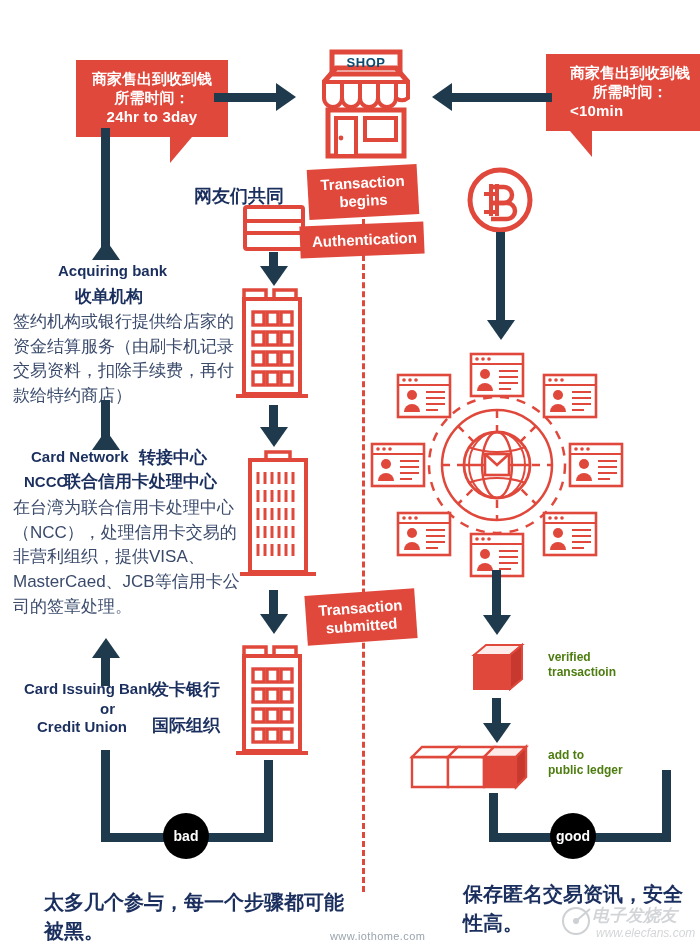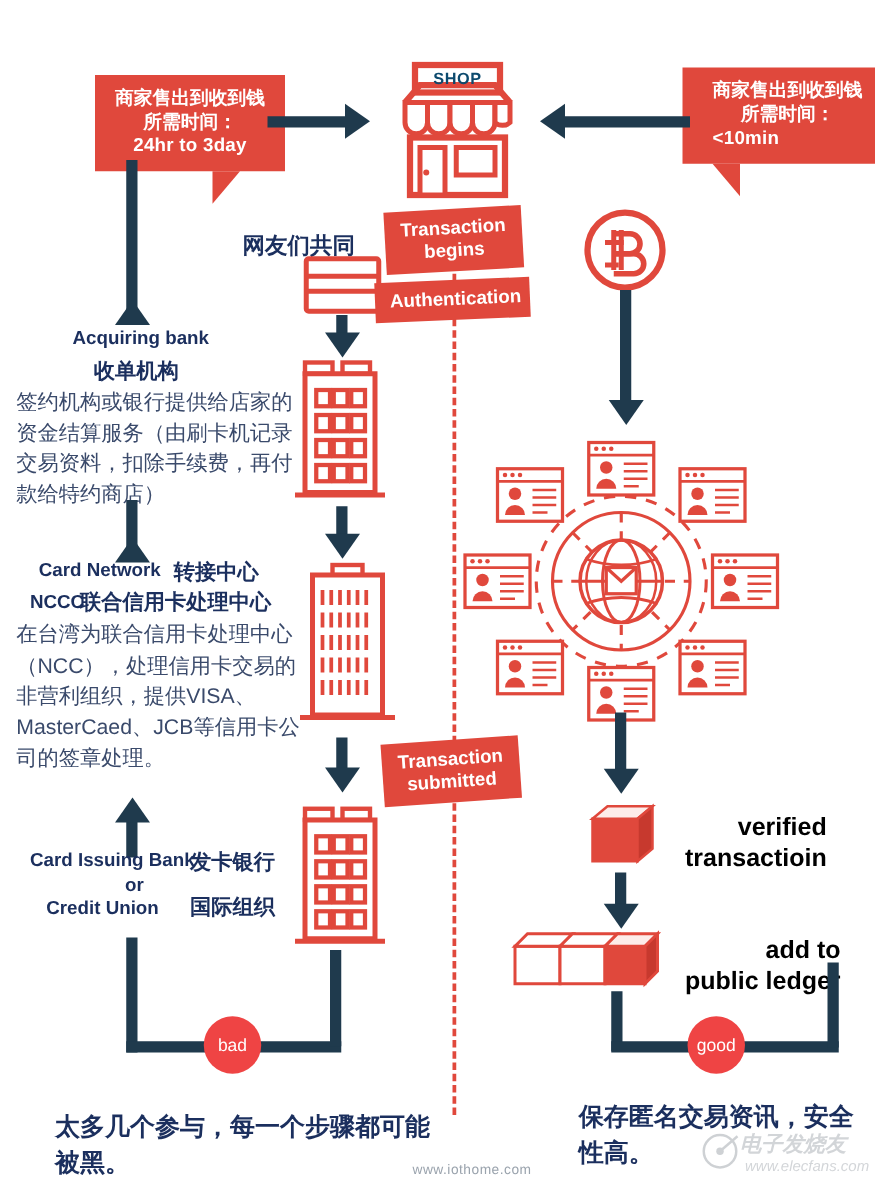--- a/index.html
+++ b/index.html
@@ -52,26 +52,26 @@
     padding:7px 12px;box-sizing:border-box;
   }
 
   
   .hdr{position:absolute;color:#1b2f5e;font-weight:bold;white-space:nowrap;text-align:right;}
   .hdr-en{font-size:15px;}
   .hdr-cn{font-size:17px;}
   .para{position:absolute;color:#3a4a6b;font-size:17px;line-height:1.45;}
   .bottom-note{position:absolute;color:#1b2f5e;font-weight:bold;font-size:20px;line-height:1.45;}
 
-  .side-label{position:absolute;color:#000000;font-weight:bold;font-size:20px;line-height:1.25;text-align:right;}
+  .side-label{position:absolute;color:#4d7c0f;font-weight:bold;font-size:12px;line-height:1.25;text-align:left;}
 
   .badge{
-    position:absolute;background:#ef4444;color:#fff;border-radius:50%;
+    position:absolute;background:#000000;color:#fff;border-radius:50%;
     width:46px;height:46px;display:flex;align-items:center;justify-content:center;
-    font-weight:normal;font-size:14px;
+    font-weight:bold;font-size:14px;
   }
 
   .dashed-divider{
     position:absolute;border-left:3px dashed #e0483c;
   }
   .watermark{position:absolute;color:#9aa3ad;font-size:11px;letter-spacing:.4px;}
   .wm2{position:absolute;opacity:.38;color:#8c939b;font-size:12px;font-style:italic;}
   svg{display:block;overflow:visible;}
 </style>
 </head>

